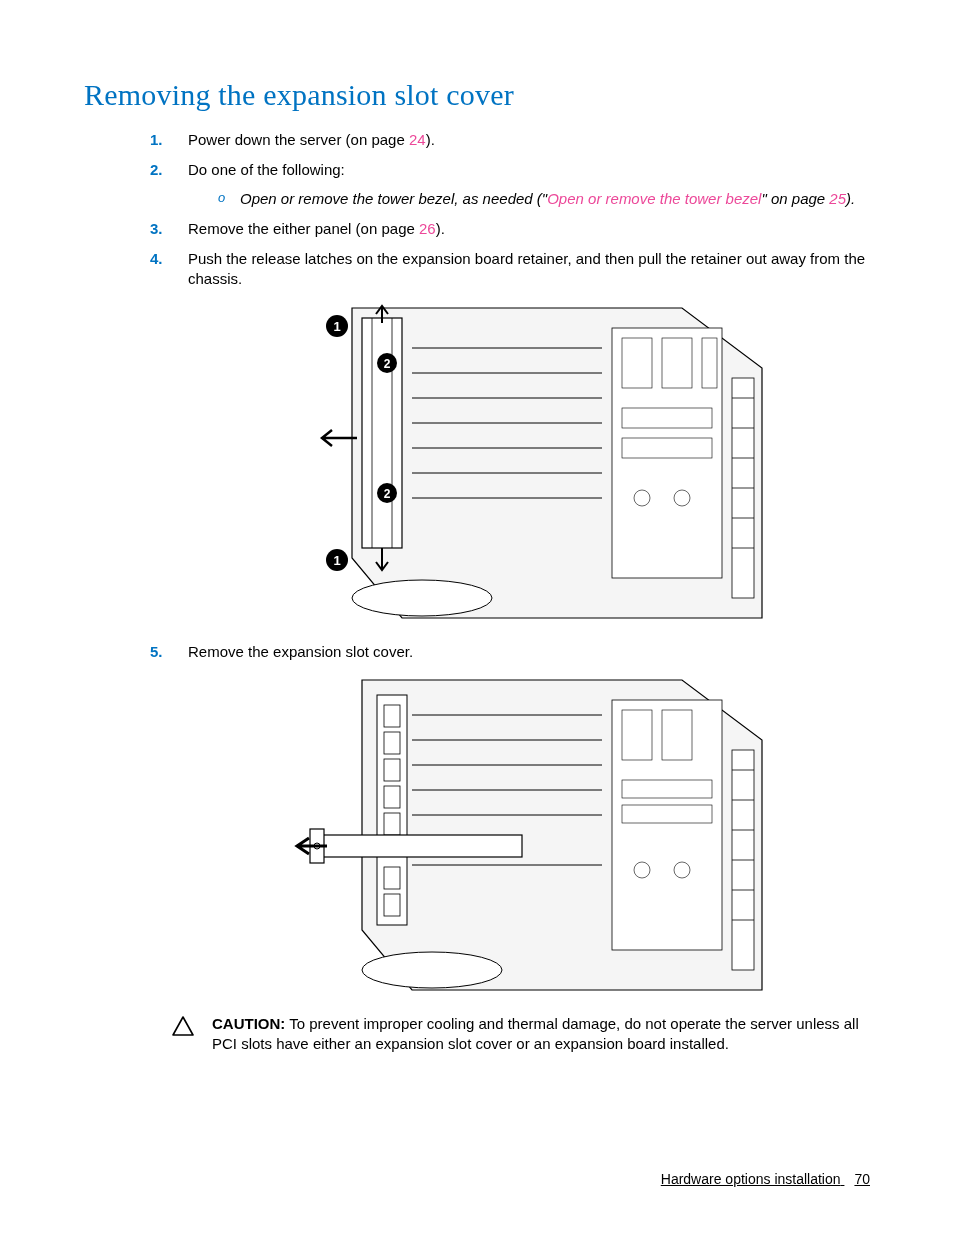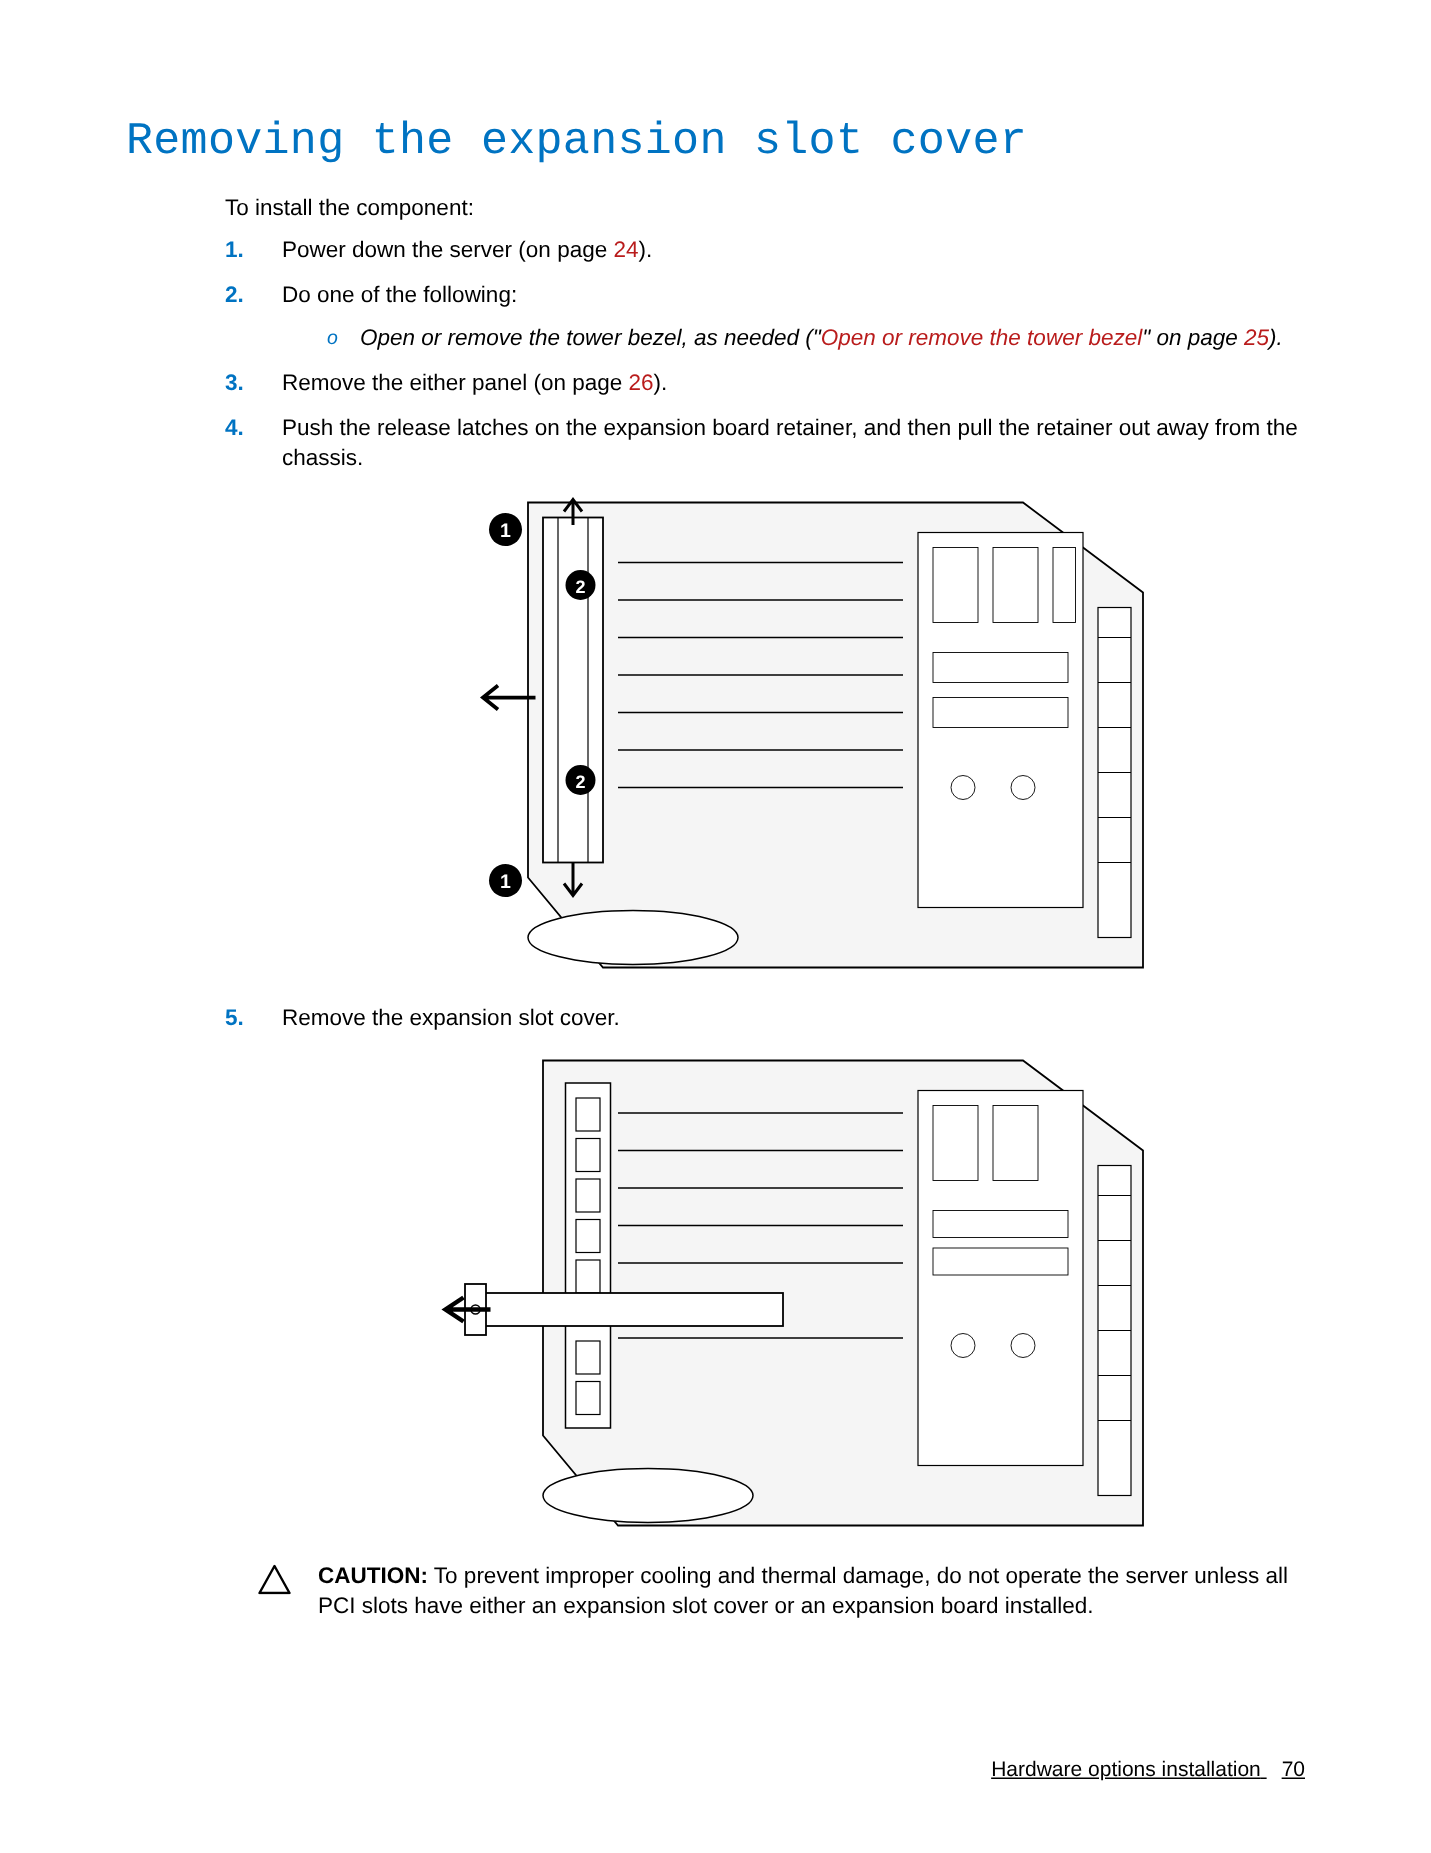--- a/index.html
+++ b/index.html
@@ -1,42 +1,41 @@
 <!DOCTYPE html>
 <html><head>
 <meta charset="utf-8">
 <style>
   * { box-sizing: border-box; margin: 0; padding: 0; }
   html, body { width: 954px; height: 1235px; background: #fff; font-family: Arial, Helvetica, sans-serif; color: #000; }
   .page { position: relative; width: 954px; height: 1235px; padding: 78px 84px 60px 84px; }
-  .heading { font-size: 30px; font-weight: 400; color: #0073c2; letter-spacing: 0.2px; font-family: Liberation Mono, monospace; margin-bottom: 18px; }
+  .heading { font-size: 30px; font-weight: 400; color: #0073c2; letter-spacing: 0.2px; font-family: Liberation Serif, serif; margin-bottom: 18px; }
   .intro { font-size: 15px; margin-left: 66px; margin-bottom: 10px; }
   ol.steps { list-style: none; margin-left: 66px; }
   ol.steps > li { position: relative; padding-left: 38px; margin-bottom: 10px; font-size: 15px; line-height: 1.35; }
   ol.steps > li .num { position: absolute; left: 0; top: 0; font-weight: 700; color: #0073c2; font-size: 15px; }
-  .link { color: #b91c1c; }
+  .link { color: #ec4899; }
   ul.sub { list-style: none; margin-top: 8px; margin-left: 30px; font-style: italic; }
   ul.sub > li { position: relative; padding-left: 22px; margin-bottom: 8px; font-size: 15px; }
   ul.sub > li::before { content: "o"; position: absolute; left: 0; top: 0; color: #0073c2; font-size: 13px; }
   .figure { width: 480px; height: 332px; margin: 8px 0 12px 104px; background: #fff; }
   .caution-row { display: flex; align-items: flex-start; margin-left: 88px; margin-top: 6px; }
   .caution-icon { flex: 0 0 auto; margin-right: 18px; margin-top: 2px; }
   .caution-text { font-size: 15px; line-height: 1.35; max-width: 660px; }
   .caution-text .label { font-weight: 700; }
   .footer { position: absolute; bottom: 48px; right: 84px; font-size: 14px; text-decoration: underline; }
   .footer .pagenum { margin-left: 10px; }
 </style>
 </head>
 <body>
 
 <div class="page">
 
   <h1 class="heading">Removing the expansion slot cover</h1>
 
-  <p class="intro">To install the component:</p>
 
   <ol class="steps">
 
     <li>
       <span class="num">1.</span>
       <span>Power down the server (on page </span><span class="link">24</span><span>).</span>
     </li>
 
     <li>
       <span class="num">2.</span>

